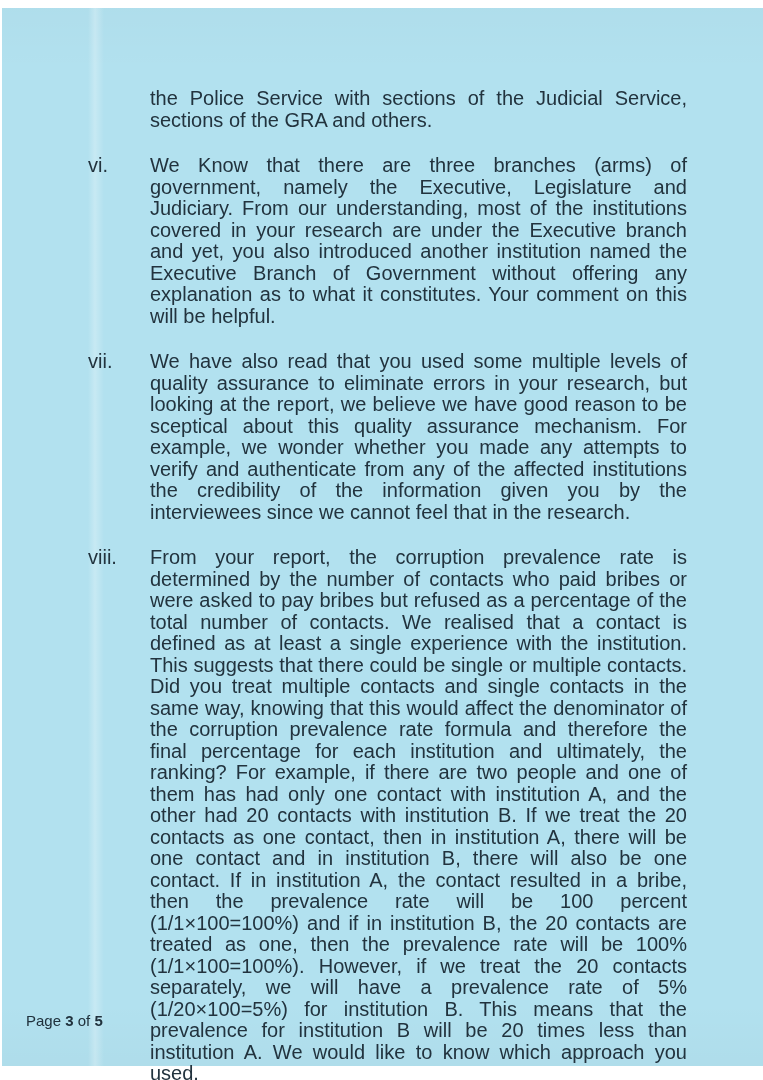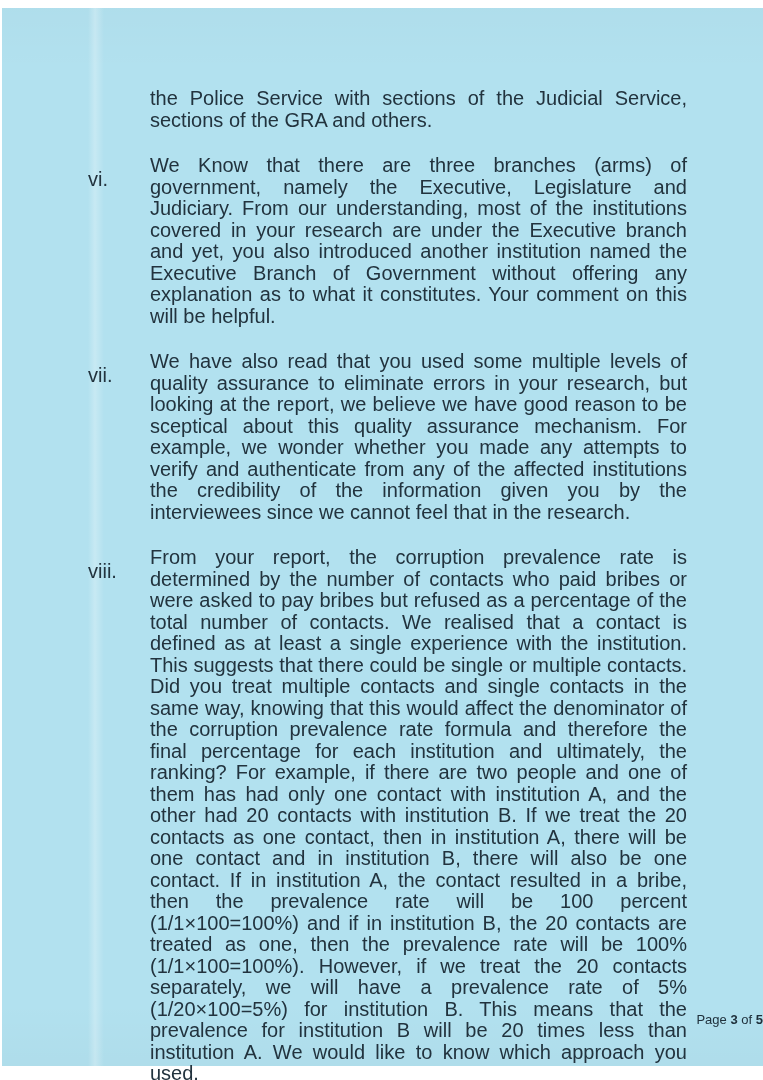--- a/index.html
+++ b/index.html
@@ -50,33 +50,33 @@
   .para {
     position: relative;
     margin: 0 0 24px 0;
   }
   .para:last-child {
     margin-bottom: 0;
   }
   .para-num {
     position: absolute;
     left: -62px;
-    top: 14px;
+    top: 0;
     width: 48px;
     text-align: center;
     white-space: nowrap;
   }
   .footer {
     position: absolute;
     top: 1004px;
     left: 24px;
     right: 0;
-    text-align: right;
+    text-align: left;
     color: #20313c;
-    font-size: 13px;
+    font-size: 15px;
   }
   .footer b {
     font-weight: bold;
   }
 </style>
 </head>
 <body>
 
 <div class="sheet">
   <div class="content">

